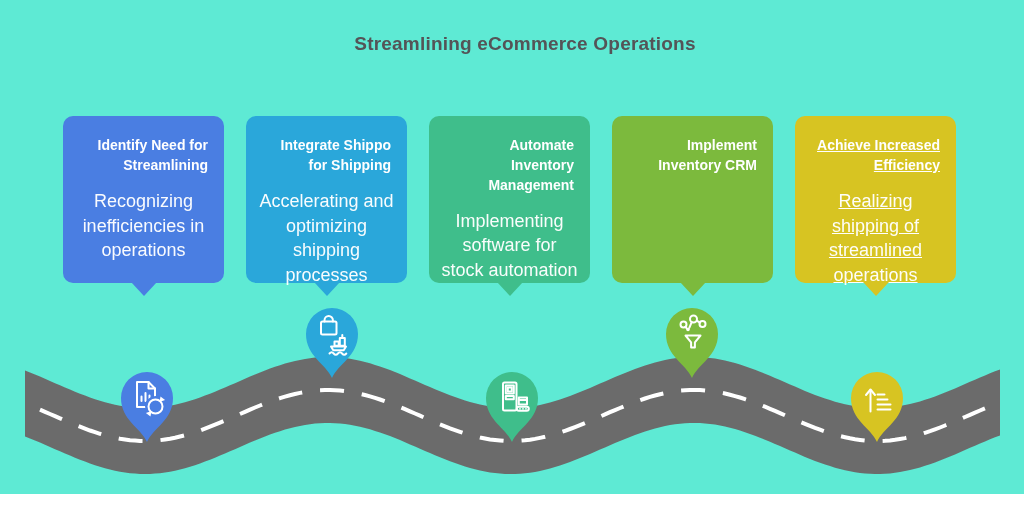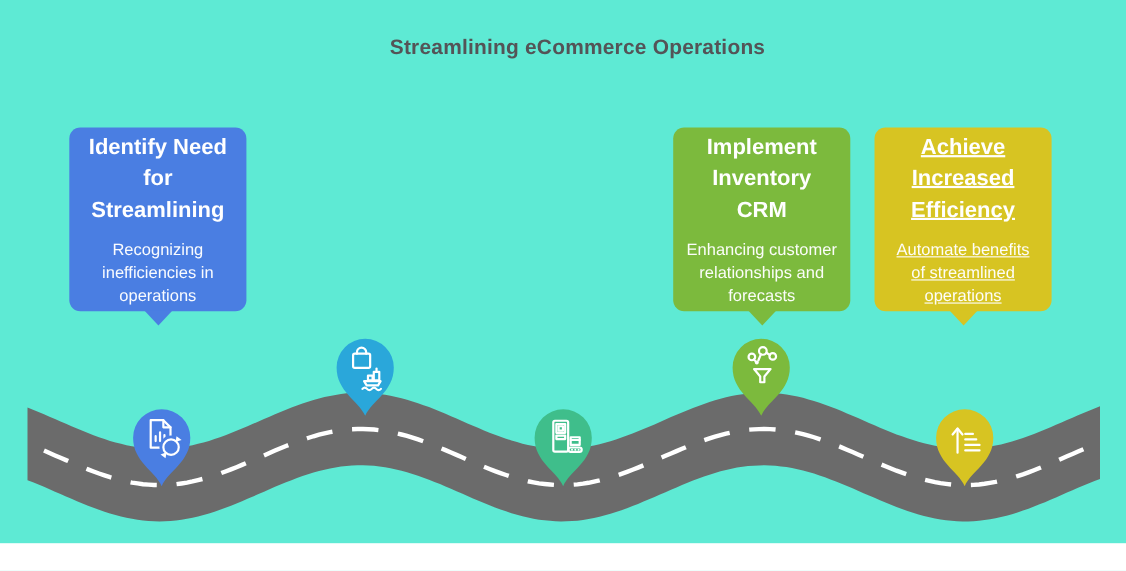--- a/index.html
+++ b/index.html
@@ -12,22 +12,22 @@
     position:absolute;top:33px;left:0;width:100%;text-align:center;
     font-size:19px;font-weight:bold;color:var(--title-color,#545457);letter-spacing:.2px;
   }
   .road-svg{position:absolute;left:0;top:0;z-index:1;}
   .road-band{fill:var(--road-color,#6B6B6B);}
   .road-dash{fill:none;stroke:var(--dash-color,#fff);stroke-width:4;stroke-dasharray:24 18;}
   .card{
     position:absolute;top:116px;width:161px;height:167px;border-radius:10px;
     background:var(--c,#888);color:#fff;text-align:center;z-index:2;
   }
-  .card-title{margin:4px 16px 0;font-size:20px;font-weight:bold;line-height:1.42;}
-  .card-desc{margin:13px 12px 0;font-size:15px;line-height:1.38;color:rgba(255,255,255,.97);}
+  .card-title{margin:20px 16px 0;font-size:14px;font-weight:bold;line-height:1.42;text-align:right;}
+  .card-desc{margin:13px 12px 0;font-size:18px;line-height:1.38;color:rgba(255,255,255,.97);}
   .card-tail{
     position:absolute;left:50%;top:100%;margin-top:-1px;transform:translateX(-50%);
     width:0;height:0;border:13px solid transparent;border-bottom:0;
     border-top:14px solid var(--c,#888);
   }
   .pin{position:absolute;z-index:3;width:60px;height:76px;}
   .pin-body{fill:var(--c,#888);}
   .pin-icon{stroke:#fff;stroke-width:2;fill:none;stroke-linecap:round;stroke-linejoin:round;}
   .pin-icon .f{fill:#fff;stroke:none;}
   .pin-icon .mask{fill:var(--c,#888);stroke:none;}
@@ -42,28 +42,37 @@
   <svg class="road-svg" width="1024" height="519" viewBox="0 0 1024 519" aria-hidden="true">
     <path class="road-band" d="M25 370.5 L30 372.5 L35 374.5 L40 376.6 L45 378.8 L50 381.0 L55 383.2 L60 385.3 L65 387.5 L70 389.6 L75 391.7 L80 393.7 L85 395.6 L90 397.5 L95 399.2 L100 400.8 L105 402.2 L110 403.5 L115 404.7 L120 405.7 L125 406.5 L130 407.2 L135 407.6 L140 407.9 L145 408.0 L150 407.9 L155 407.6 L160 407.2 L165 406.5 L170 405.7 L175 404.7 L180 403.5 L185 402.2 L190 400.8 L195 399.2 L200 397.5 L205 395.6 L210 393.7 L215 391.7 L220 389.6 L225 387.5 L230 385.3 L235 383.2 L240 381.0 L245 378.8 L250 376.6 L255 374.5 L260 372.5 L265 370.5 L270 368.6 L275 366.8 L280 365.2 L285 363.6 L290 362.2 L295 361.0 L300 359.9 L305 359.0 L310 358.2 L315 357.6 L320 357.2 L325 357.0 L330 357.0 L335 357.2 L340 357.5 L345 358.1 L350 358.8 L355 359.7 L360 360.8 L365 362.0 L370 363.3 L375 364.9 L380 366.5 L385 368.3 L390 370.1 L395 372.1 L400 374.1 L405 376.2 L410 378.4 L415 380.5 L420 382.7 L425 384.9 L430 387.1 L435 389.2 L440 391.3 L445 393.3 L450 395.3 L455 397.1 L460 398.8 L465 400.5 L470 401.9 L475 403.3 L480 404.5 L485 405.5 L490 406.4 L495 407.0 L500 407.5 L505 407.9 L510 408.0 L515 407.9 L520 407.7 L525 407.3 L530 406.7 L535 405.9 L540 404.9 L545 403.8 L550 402.5 L555 401.1 L560 399.5 L565 397.8 L570 396.0 L575 394.1 L580 392.1 L585 390.0 L590 387.9 L595 385.8 L600 383.6 L605 381.4 L610 379.2 L615 377.1 L620 375.0 L625 372.9 L630 370.9 L635 369.0 L640 367.2 L645 365.5 L650 363.9 L655 362.5 L660 361.2 L665 360.1 L670 359.1 L675 358.3 L680 357.7 L685 357.3 L690 357.1 L695 357.0 L700 357.1 L705 357.5 L710 358.0 L715 358.6 L720 359.5 L725 360.5 L730 361.7 L735 363.1 L740 364.5 L745 366.2 L750 367.9 L755 369.8 L760 371.7 L765 373.7 L770 375.8 L775 377.9 L780 380.1 L785 382.3 L790 384.5 L795 386.6 L800 388.8 L805 390.9 L810 392.9 L815 394.9 L820 396.7 L825 398.5 L830 400.1 L835 401.7 L840 403.0 L845 404.2 L850 405.3 L855 406.2 L860 406.9 L865 407.5 L870 407.8 L875 408.0 L880 408.0 L885 407.8 L890 407.4 L895 406.8 L900 406.0 L905 405.1 L910 404.0 L915 402.8 L920 401.4 L925 399.8 L930 398.2 L935 396.4 L940 394.5 L945 392.5 L950 390.5 L955 388.4 L960 386.2 L965 384.0 L970 381.8 L975 379.7 L980 377.5 L985 375.4 L990 373.3 L995 371.3 L1000 369.4 L1000 435.4 L995 437.3 L990 439.3 L985 441.4 L980 443.5 L975 445.7 L970 447.8 L965 450.0 L960 452.2 L955 454.4 L950 456.5 L945 458.5 L940 460.5 L935 462.4 L930 464.2 L925 465.8 L920 467.4 L915 468.8 L910 470.0 L905 471.1 L900 472.0 L895 472.8 L890 473.4 L885 473.8 L880 474.0 L875 474.0 L870 473.8 L865 473.5 L860 472.9 L855 472.2 L850 471.3 L845 470.2 L840 469.0 L835 467.7 L830 466.1 L825 464.5 L820 462.7 L815 460.9 L810 458.9 L805 456.9 L800 454.8 L795 452.6 L790 450.5 L785 448.3 L780 446.1 L775 443.9 L770 441.8 L765 439.7 L760 437.7 L755 435.8 L750 433.9 L745 432.2 L740 430.5 L735 429.1 L730 427.7 L725 426.5 L720 425.5 L715 424.6 L710 424.0 L705 423.5 L700 423.1 L695 423.0 L690 423.1 L685 423.3 L680 423.7 L675 424.3 L670 425.1 L665 426.1 L660 427.2 L655 428.5 L650 429.9 L645 431.5 L640 433.2 L635 435.0 L630 436.9 L625 438.9 L620 441.0 L615 443.1 L610 445.2 L605 447.4 L600 449.6 L595 451.8 L590 453.9 L585 456.0 L580 458.1 L575 460.1 L570 462.0 L565 463.8 L560 465.5 L555 467.1 L550 468.5 L545 469.8 L540 470.9 L535 471.9 L530 472.7 L525 473.3 L520 473.7 L515 473.9 L510 474.0 L505 473.9 L500 473.5 L495 473.0 L490 472.4 L485 471.5 L480 470.5 L475 469.3 L470 467.9 L465 466.5 L460 464.8 L455 463.1 L450 461.3 L445 459.3 L440 457.3 L435 455.2 L430 453.1 L425 450.9 L420 448.7 L415 446.5 L410 444.4 L405 442.2 L400 440.1 L395 438.1 L390 436.1 L385 434.3 L380 432.5 L375 430.9 L370 429.3 L365 428.0 L360 426.8 L355 425.7 L350 424.8 L345 424.1 L340 423.5 L335 423.2 L330 423.0 L325 423.0 L320 423.2 L315 423.6 L310 424.2 L305 425.0 L300 425.9 L295 427.0 L290 428.2 L285 429.6 L280 431.2 L275 432.8 L270 434.6 L265 436.5 L260 438.5 L255 440.5 L250 442.6 L245 444.8 L240 447.0 L235 449.2 L230 451.3 L225 453.5 L220 455.6 L215 457.7 L210 459.7 L205 461.6 L200 463.5 L195 465.2 L190 466.8 L185 468.2 L180 469.5 L175 470.7 L170 471.7 L165 472.5 L160 473.2 L155 473.6 L150 473.9 L145 474.0 L140 473.9 L135 473.6 L130 473.2 L125 472.5 L120 471.7 L115 470.7 L110 469.5 L105 468.2 L100 466.8 L95 465.2 L90 463.5 L85 461.6 L80 459.7 L75 457.7 L70 455.6 L65 453.5 L60 451.3 L55 449.2 L50 447.0 L45 444.8 L40 442.6 L35 440.5 L30 438.5 L25 436.5 Z"></path>
     <path class="road-dash" d="M40 409.6 L45 411.8 L50 414.0 L55 416.2 L60 418.3 L65 420.5 L70 422.6 L75 424.7 L80 426.7 L85 428.6 L90 430.5 L95 432.2 L100 433.8 L105 435.2 L110 436.5 L115 437.7 L120 438.7 L125 439.5 L130 440.2 L135 440.6 L140 440.9 L145 441.0 L150 440.9 L155 440.6 L160 440.2 L165 439.5 L170 438.7 L175 437.7 L180 436.5 L185 435.2 L190 433.8 L195 432.2 L200 430.5 L205 428.6 L210 426.7 L215 424.7 L220 422.6 L225 420.5 L230 418.3 L235 416.2 L240 414.0 L245 411.8 L250 409.6 L255 407.5 L260 405.5 L265 403.5 L270 401.6 L275 399.8 L280 398.2 L285 396.6 L290 395.2 L295 394.0 L300 392.9 L305 392.0 L310 391.2 L315 390.6 L320 390.2 L325 390.0 L330 390.0 L335 390.2 L340 390.5 L345 391.1 L350 391.8 L355 392.7 L360 393.8 L365 395.0 L370 396.3 L375 397.9 L380 399.5 L385 401.3 L390 403.1 L395 405.1 L400 407.1 L405 409.2 L410 411.4 L415 413.5 L420 415.7 L425 417.9 L430 420.1 L435 422.2 L440 424.3 L445 426.3 L450 428.3 L455 430.1 L460 431.8 L465 433.5 L470 434.9 L475 436.3 L480 437.5 L485 438.5 L490 439.4 L495 440.0 L500 440.5 L505 440.9 L510 441.0 L515 440.9 L520 440.7 L525 440.3 L530 439.7 L535 438.9 L540 437.9 L545 436.8 L550 435.5 L555 434.1 L560 432.5 L565 430.8 L570 429.0 L575 427.1 L580 425.1 L585 423.0 L590 420.9 L595 418.8 L600 416.6 L605 414.4 L610 412.2 L615 410.1 L620 408.0 L625 405.9 L630 403.9 L635 402.0 L640 400.2 L645 398.5 L650 396.9 L655 395.5 L660 394.2 L665 393.1 L670 392.1 L675 391.3 L680 390.7 L685 390.3 L690 390.1 L695 390.0 L700 390.1 L705 390.5 L710 391.0 L715 391.6 L720 392.5 L725 393.5 L730 394.7 L735 396.1 L740 397.5 L745 399.2 L750 400.9 L755 402.8 L760 404.7 L765 406.7 L770 408.8 L775 410.9 L780 413.1 L785 415.3 L790 417.5 L795 419.6 L800 421.8 L805 423.9 L810 425.9 L815 427.9 L820 429.7 L825 431.5 L830 433.1 L835 434.7 L840 436.0 L845 437.2 L850 438.3 L855 439.2 L860 439.9 L865 440.5 L870 440.8 L875 441.0 L880 441.0 L885 440.8 L890 440.4 L895 439.8 L900 439.0 L905 438.1 L910 437.0 L915 435.8 L920 434.4 L925 432.8 L930 431.2 L935 429.4 L940 427.5 L945 425.5 L950 423.5 L955 421.4 L960 419.2 L965 417.0 L970 414.8 L975 412.7 L980 410.5 L985 408.4 "></path>
   </svg>
 
   <div class="card" style="left: 63px; --c: #4A7EE2;">
     <div class="card-title">Identify Need for Streamlining</div>
     <div class="card-desc">Recognizing inefficiencies in operations</div>
     <div class="card-tail"></div>
   </div>
+  <div class="card" style="left: 246px; --c: #2AA7DA;">
+    <div class="card-title">Integrate Shippo for Shipping</div>
+    <div class="card-desc">Accelerating and optimizing shipping processes</div>
+    <div class="card-tail"></div>
+  </div>
+  <div class="card" style="left: 429px; --c: #3FBE8B;">
+    <div class="card-title">Automate Inventory Management</div>
+    <div class="card-desc">Implementing software for stock automation</div>
+    <div class="card-tail"></div>
+  </div>
   <div class="card" style="left: 612px; --c: #7CBA3D;">
     <div class="card-title">Implement Inventory CRM</div>
-    <div class="card-desc">Enhancing customer relationships and forecasts</div>
     <div class="card-tail"></div>
   </div>
   <div class="card" style="left: 795px; text-decoration: underline; --c: #D7C422;">
     <div class="card-title">Achieve Increased Efficiency</div>
-    <div class="card-desc">Automate benefits of streamlined operations</div>
+    <div class="card-desc">Realizing shipping of streamlined operations</div>
     <div class="card-tail"></div>
   </div>
 
   <div class="pin" style="left: 117px; top: 368px; --c: #4A7EE2;">
     <svg viewBox="0 0 60 76" width="60" height="76">
       <path class="pin-body" d="M30 74 C24 60 4 52 4 30 a26 26 0 1 1 52 0 C56 52 36 60 30 74 Z"></path>
       <g class="pin-icon">
         <path d="M20 14 h11.5 l6.5 6.5 V39 H20 Z"></path>
         <path d="M31.5 14 v6.5 H38"></path>
         <path d="M24.5 33 v-4.5 M28.5 33 v-8 M32.5 33 v-5.5"></path>

